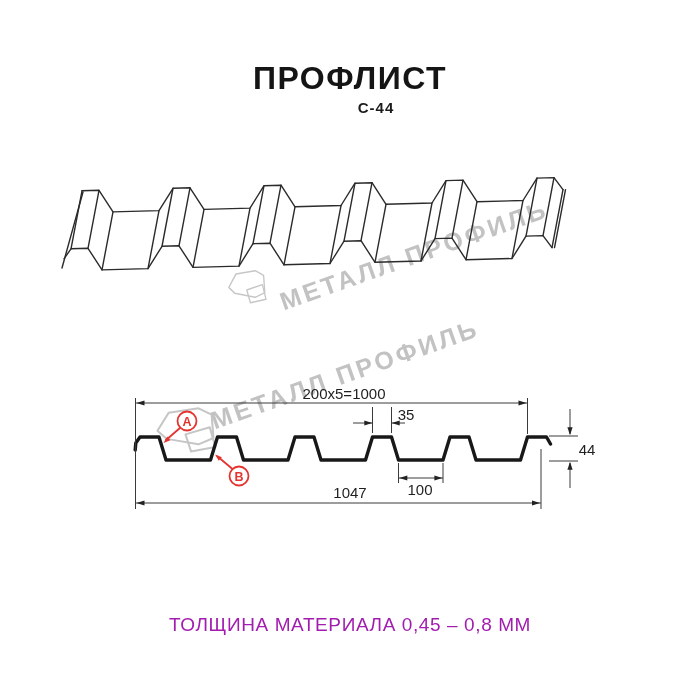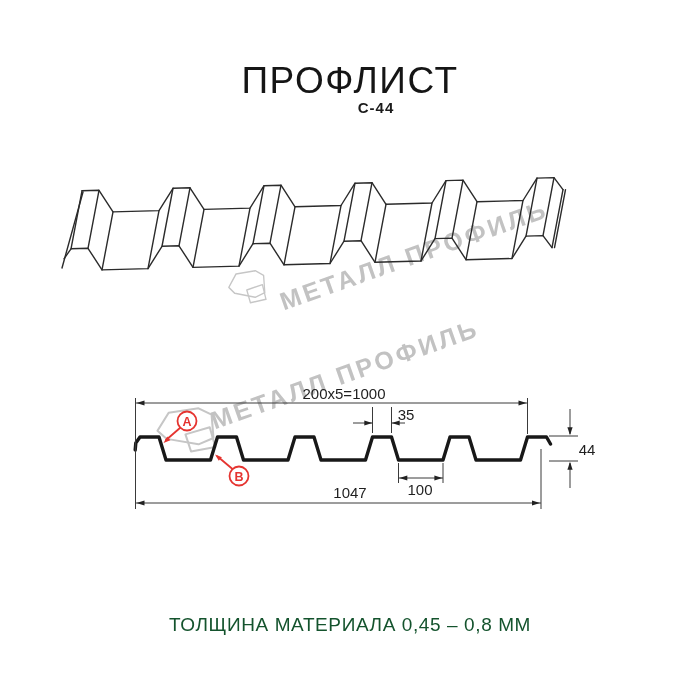--- a/index.html
+++ b/index.html
@@ -4,25 +4,25 @@
 <style>
   :root{
     --red:#e53430;
     --line:#2b2b2b;
     --wm:#c2c2c2;
   }
   html,body{margin:0;padding:0;background:#fff;}
   #page{position:relative;width:700px;height:700px;background:#fff;overflow:hidden;
         font-family:"Liberation Sans",sans-serif;}
   .title{position:absolute;left:0;top:60px;width:700px;text-align:center;
-         font-size:37px;font-weight:normal;letter-spacing:1.5px;color:#151515;}
+         font-size:32px;font-weight:bold;letter-spacing:1.5px;color:#151515;}
   .subtitle{position:absolute;left:0;top:99px;width:700px;text-align:center;
          font-size:15px;font-weight:bold;letter-spacing:1px;color:#1b1b1b;margin-left:26px;}
   .footer{position:absolute;left:0;top:614px;width:700px;text-align:center;
-         font-size:19px;font-weight:400;letter-spacing:.6px;color:#14532d;}
+         font-size:19px;font-weight:400;letter-spacing:.6px;color:#a21caf;}
   .wm-text{position:absolute;white-space:nowrap;color:var(--wm);
          font-size:25px;font-weight:bold;letter-spacing:3px;
          transform:rotate(-19.5deg);transform-origin:left center;z-index:1;}
   .wm-logo{position:absolute;z-index:1;}
   .wm-logo path{fill:none;stroke:#c6c6c6;stroke-width:2.2;stroke-linejoin:round;}
   #drawing{position:absolute;left:0;top:0;z-index:2;}
   .ln{fill:none;stroke:var(--line);stroke-width:1.4;stroke-linejoin:round;stroke-linecap:round;}
   .prof{fill:none;stroke:#181818;stroke-width:3.4;stroke-linejoin:round;stroke-linecap:round;}
   .dim{stroke:#3a3a3a;stroke-width:1;fill:none;}
   .arrf{fill:#222;stroke:none;}

